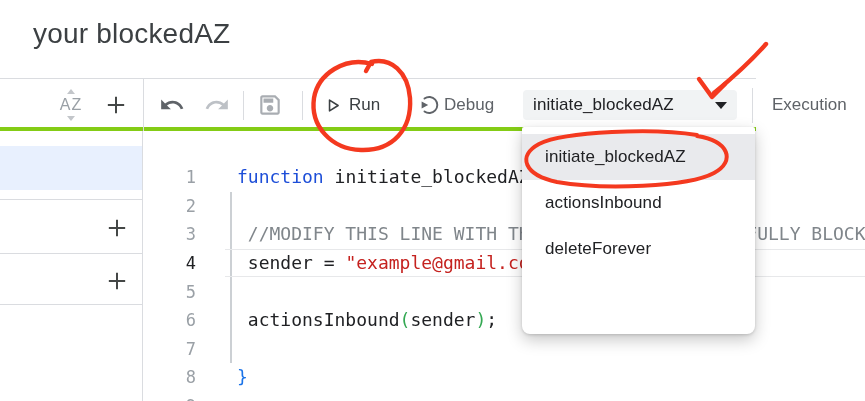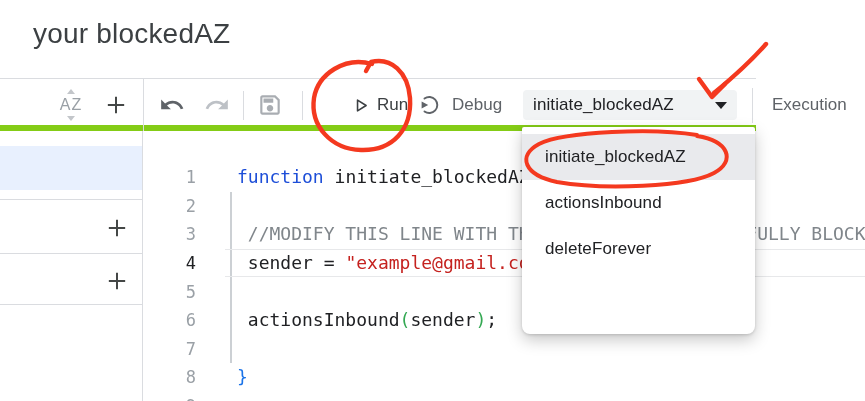--- a/index.html
+++ b/index.html
@@ -5,21 +5,21 @@
   html,body{margin:0;padding:0;background:#fff;}
   body{width:865px;height:401px;position:relative;overflow:hidden;
        font-family:"Liberation Sans", sans-serif;-webkit-font-smoothing:antialiased;}
   .abs{position:absolute;}
 
   
   .page-title{left:33px;top:18px;font-size:28px;color:#3c4043;letter-spacing:.2px;}
 
   
   .toolbar{left:0;top:78px;width:756px;height:53px;background:#fff;
-           border-top:1px solid #dadce0;border-bottom:6px solid #84cc16;box-sizing:border-box;}
+           border-top:1px solid #dadce0;border-bottom:4px solid #84cc16;box-sizing:border-box;}
   .tb-item{position:absolute;top:0;height:52px;display:flex;align-items:center;}
   .tb-sep{position:absolute;top:12px;width:1px;height:29px;background:#dadce0;}
   .icon-btn svg{display:block;}
   .az-icon{left:54px;width:34px;justify-content:center;position:absolute;}
   .azi{position:relative;width:30px;height:30px;color:#9aa0a6;font-size:16px;font-weight:500;
        display:flex;align-items:center;justify-content:center;letter-spacing:1px;}
   .azi .car{position:absolute;left:50%;transform:translateX(-50%);width:0;height:0;
             border-left:4px solid transparent;border-right:4px solid transparent;}
   .azi .car.up{top:-1px;border-bottom:5px solid #c3c6ca;}
   .azi .car.dn{bottom:-1px;border-top:5px solid #c3c6ca;}
@@ -94,28 +94,28 @@
   </div>
   <div class="tb-sep" style="left:243px;"></div>
 
   <div class="tb-item icon-btn" style="left:257px;">
     <svg width="26" height="26" viewBox="0 0 24 24">
       <path fill="#a9adb2" d="M17 3H5c-1.11 0-2 .9-2 2v14c0 1.1.89 2 2 2h14c1.1 0 2-.9 2-2V7l-4-4zm2 16H5V5h11.17L19 7.83V19zm-7-7c-1.66 0-3 1.34-3 3s1.34 3 3 3 3-1.34 3-3-1.34-3-3-3zM6 6h9v4H6z"></path>
     </svg>
   </div>
   <div class="tb-sep" style="left:302px;"></div>
 
-  <div class="tb-item" style="left:352px;gap:6px;">
+  <div class="tb-item" style="left:324px;gap:6px;">
     <svg width="19" height="19" viewBox="0 0 24 24">
       <path d="M7 5.2 17.8 12 7 18.8Z" fill="none" stroke="#3c4043" stroke-width="2" stroke-linejoin="round"></path>
     </svg>
     <span class="btn-label run-label">Run</span>
   </div>
 
-  <div class="tb-item" style="left:416px;gap:12px;">
+  <div class="tb-item" style="left:416px;gap:4px;">
     <svg width="24" height="24" viewBox="0 0 24 24">
       <path d="M8.5 5.6 A8 8 0 1 1 8.5 18.4" fill="none" stroke="#5f6368" stroke-width="1.9" stroke-linecap="round"></path>
       <path d="M5.6 8.4 12.2 12 5.6 15.6Z" fill="#5f6368"></path>
     </svg>
     <span class="btn-label">Debug</span>
   </div>
 
   <div class="fn-dropdown abs">
     <span class="val">initiate_blockedAZ</span>
     <span class="caret-down"></span>

